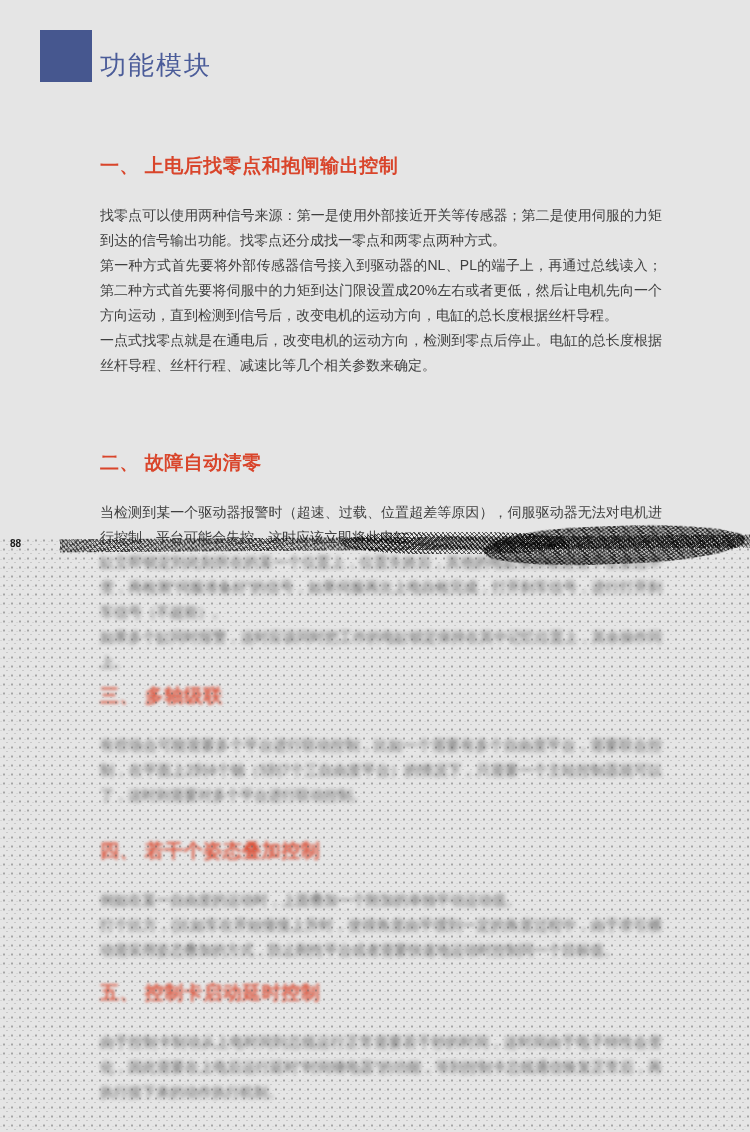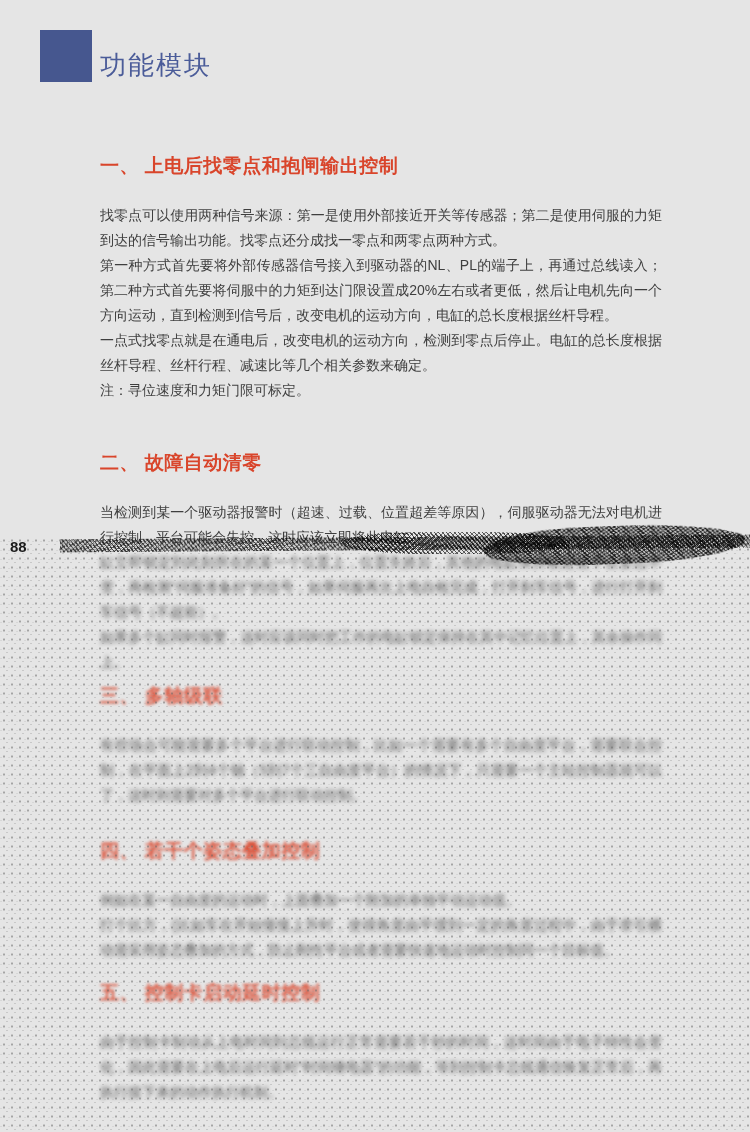--- a/index.html
+++ b/index.html
@@ -59,38 +59,37 @@
   }
   .noise-blob-mid{
     position:absolute;left:340px;top:-4px;width:230px;height:22px;
     border-radius:50%/65%;
     background-image:
       repeating-linear-gradient(48deg, rgba(0,0,0,0.65) 0 1px, rgba(0,0,0,0) 1px 3px),
       repeating-linear-gradient(-42deg, rgba(0,0,0,0.5) 0 1px, rgba(0,0,0,0) 1px 4px);
     filter:blur(0.4px);
   }
   .noise-artifact{
-    position:absolute;left:10px;top:538px;font-size:15px;font-weight:700;color:#1a1a1a;
+    position:absolute;left:10px;top:538px;font-size:10px;font-weight:700;color:#1a1a1a;
     filter:blur(0.6px);z-index:6;
   }
 </style>
 </head>
 <body>
 
 <div class="page">
 
   <div class="accent-square"></div>
   <h1 class="page-title">功能模块</h1>
 
   <section class="sec sec-1">
     <h2 class="sec-heading">一、 上电后找零点和抱闸输出控制</h2>
     <p>找零点可以使用两种信号来源：第一是使用外部接近开关等传感器；第二是使用伺服的力矩到达的信号输出功能。找零点还分成找一零点和两零点两种方式。</p>
     <p>第一种方式首先要将外部传感器信号接入到驱动器的NL、PL的端子上，再通过总线读入；第二种方式首先要将伺服中的力矩到达门限设置成20%左右或者更低，然后让电机先向一个方向运动，直到检测到信号后，改变电机的运动方向，电缸的总长度根据丝杆导程。</p>
     <p>一点式找零点就是在通电后，改变电机的运动方向，检测到零点后停止。电缸的总长度根据丝杆导程、丝杆行程、减速比等几个相关参数来确定。</p>
-    <p>注：寻位速度和力矩门限可标定。</p>
   </section>
 
   <section class="sec sec-2">
     <h2 class="sec-heading">二、 故障自动清零</h2>
     <p class="smear">当检测到某一个驱动器报警时（超速、过载、位置超差等原因），伺服驱动器无法对电机进行控制，平台可能会失控，这时应该立即将此电缸</p>
     <div class="blur-wrap">
       <p>缸立即锁定到此刻所在的某一个位置上，位置失效后，其他的电缸保持锁定使平台姿态不变，再检测“伺服准备好”的信号，如果伺服再次上电自检完成，打开刹车信号，进行打开刹车信号（不超前）。</p>
       <p>如果多个缸同时报警，这时应该同时把工作的电缸锁定保持在其中记忆位置上，其余操作同上。</p>
     </div>
   </section>

